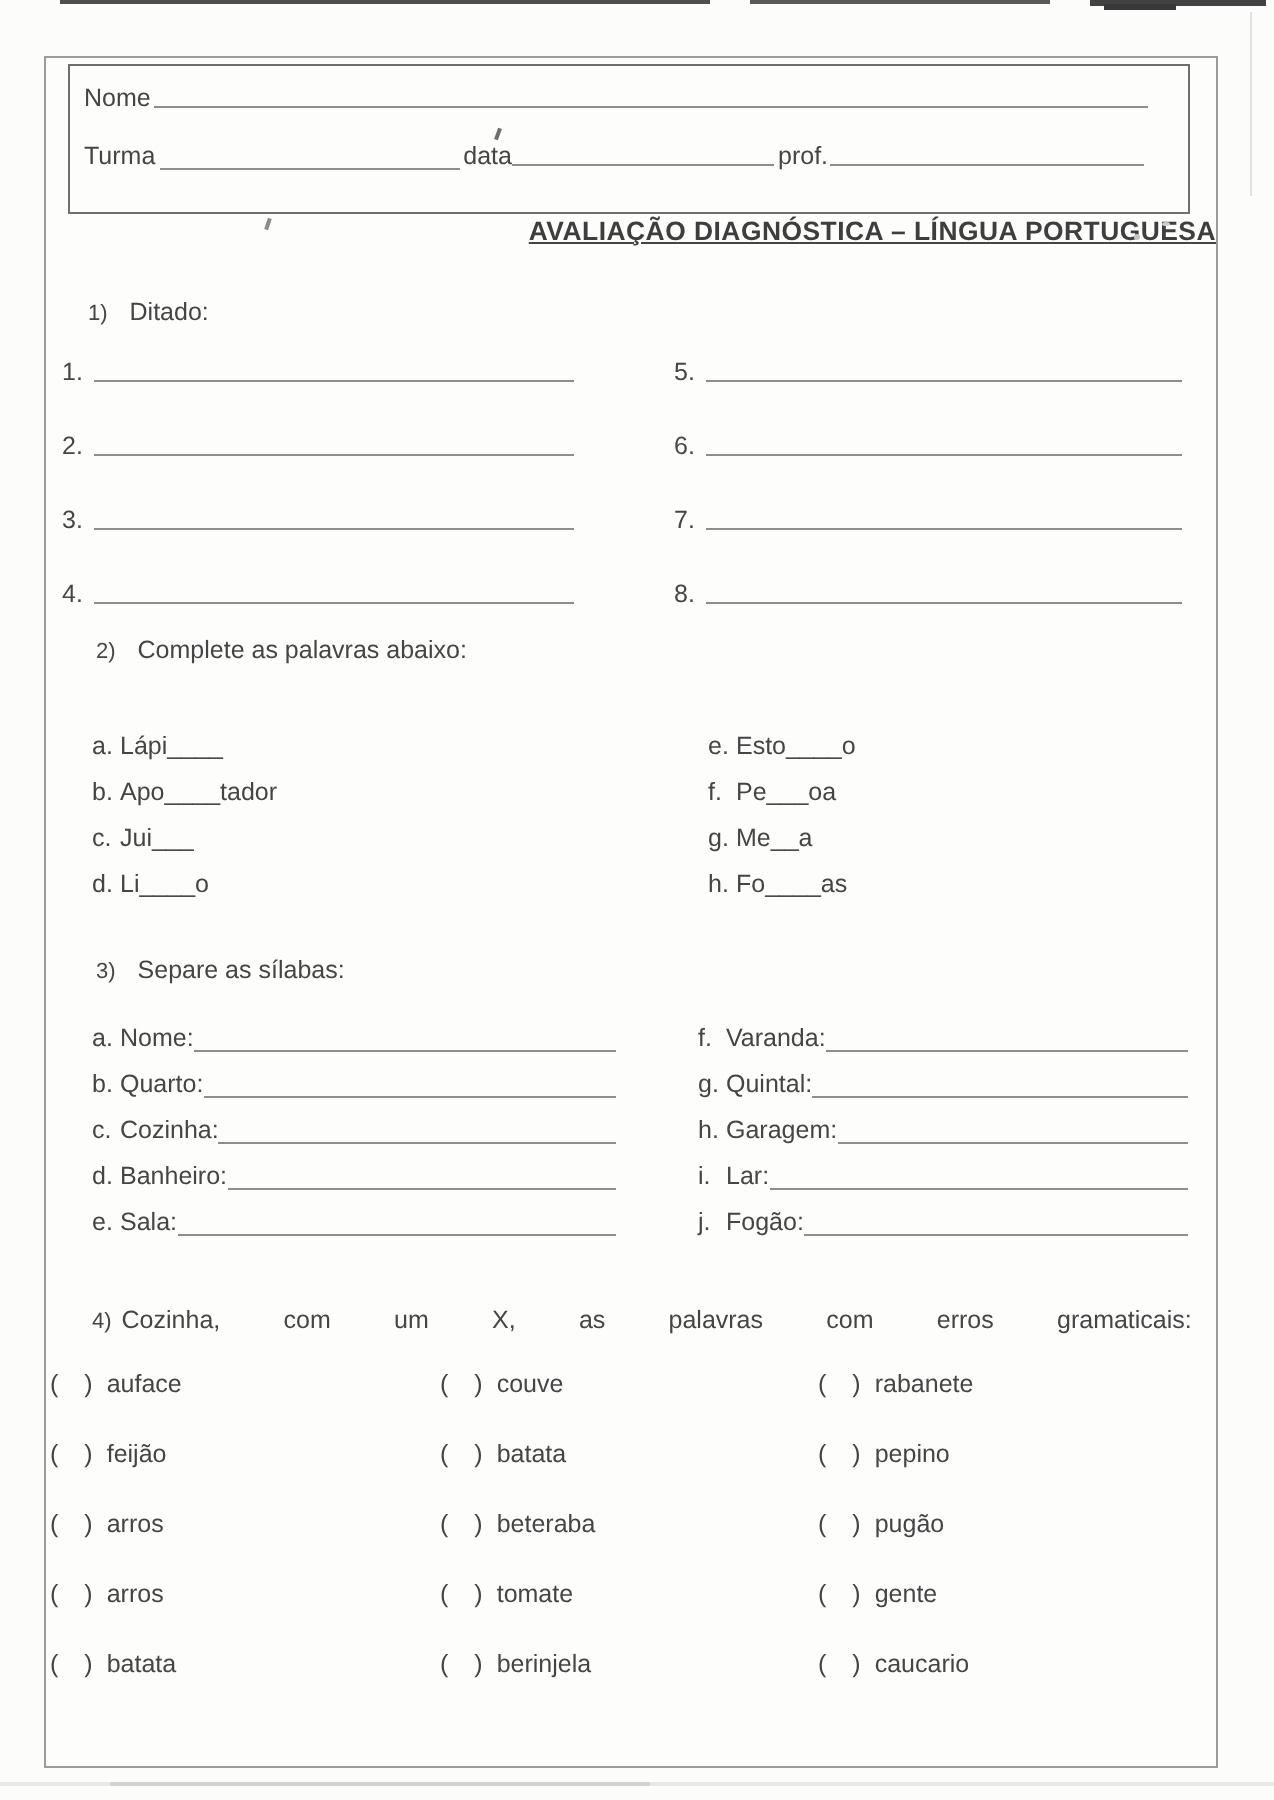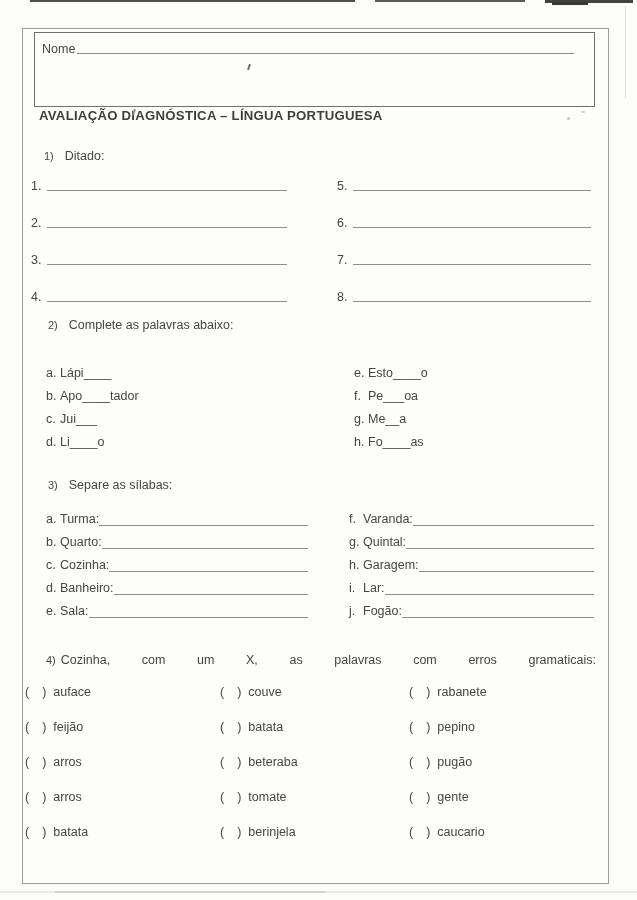--- a/index.html
+++ b/index.html
@@ -34,21 +34,21 @@
   .nb-row { position:absolute; left:7px; display:flex; align-items:flex-end; }
   .nb-row1 { top:7px; right:20px; }
   .nb-row1 .line { flex:1; margin-left:2px; }
   .nb-row2 { top:36px; right:22px; }
   .nb-label { white-space:nowrap; }
   .turma-line { width:150px; margin:0 2px; }
   .data-line  { width:131px; margin:0 2px 2px 0; }
   .prof-line  { flex:1; margin-left:1px; }
 
   
-  .title-row { position:absolute; left:16px; right:0; top:79px; text-align:left; }
+  .title-row { position:absolute; left:0; right:0; top:79px; text-align:right;text-decoration:underline; }
   .title-row span { font-weight:bold; font-size:13.2px; letter-spacing:.25px; color:#3e3e3e; }
 
   .qhead { position:absolute; display:flex; align-items:baseline; }
   .qnum { font-size:11px; margin-right:11px; }
 
   .s1-head { left:21px; top:120px; }
   .s2-head { left:25px; top:289px; }
   .s3-head { left:25px; top:449px; }
 
   
@@ -101,20 +101,28 @@
   <div class="art bottom-line2"></div>
   <div class="art right-edge"></div>
 
   <div class="page">
 
     <div class="name-box">
       <div class="nb-row nb-row1">
         <span class="nb-label">Nome</span>
         <div class="line"></div>
       </div>
+      <div class="nb-row nb-row2">
+        <span class="nb-label">Turma</span>
+        <div class="line turma-line"></div>
+        <span class="nb-label">data</span>
+        <div class="line data-line"></div>
+        <span class="nb-label">prof.</span>
+        <div class="line prof-line"></div>
+      </div>
     </div>
 
     <div class="title-row">
       <span>AVALIAÇÃO DIAGNÓSTICA – LÍNGUA PORTUGUESA</span>
     </div>
 
     <div class="qhead s1-head">
       <span class="qnum">1)</span>
       <span>Ditado:</span>
     </div>
@@ -209,21 +217,21 @@
     </div>
 
     <div class="qhead s3-head">
       <span class="qnum">3)</span>
       <span>Separe as sílabas:</span>
     </div>
     <div class="s3-items">
       <div class="s3-row">
         <div class="s3-left">
           <span class="letter">a.</span>
-          <span class="word">Turma:</span>
+          <span class="word">Nome:</span>
           <div class="line"></div>
         </div>
         <div class="s3-right">
           <span class="letter">f.</span>
           <span class="word">Varanda:</span>
           <div class="line"></div>
         </div>
       </div>
       <div class="s3-row">
         <div class="s3-left">

